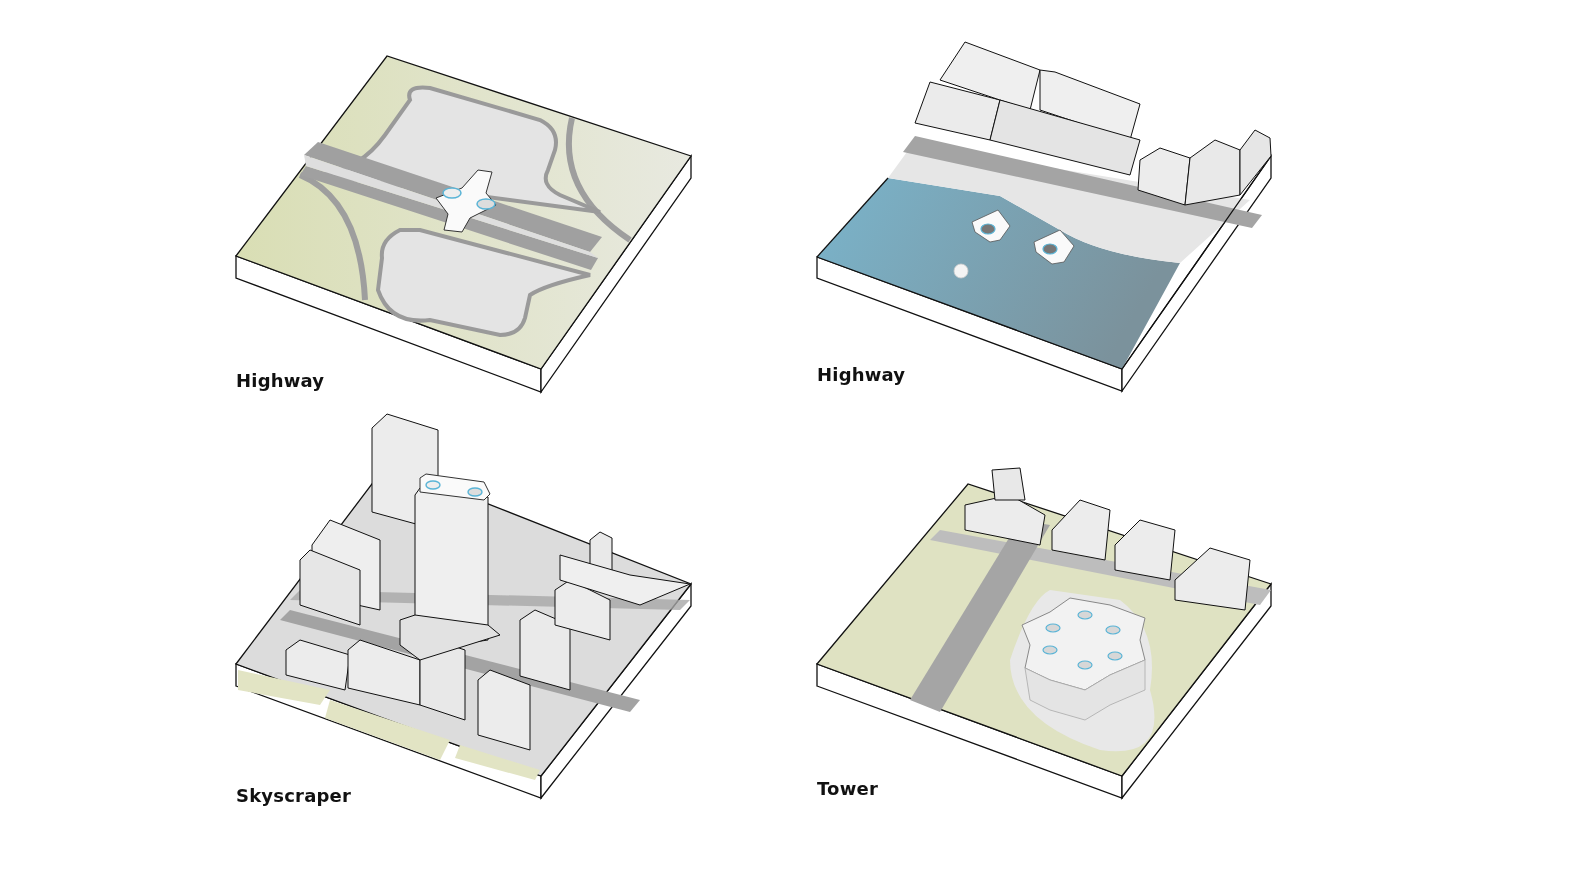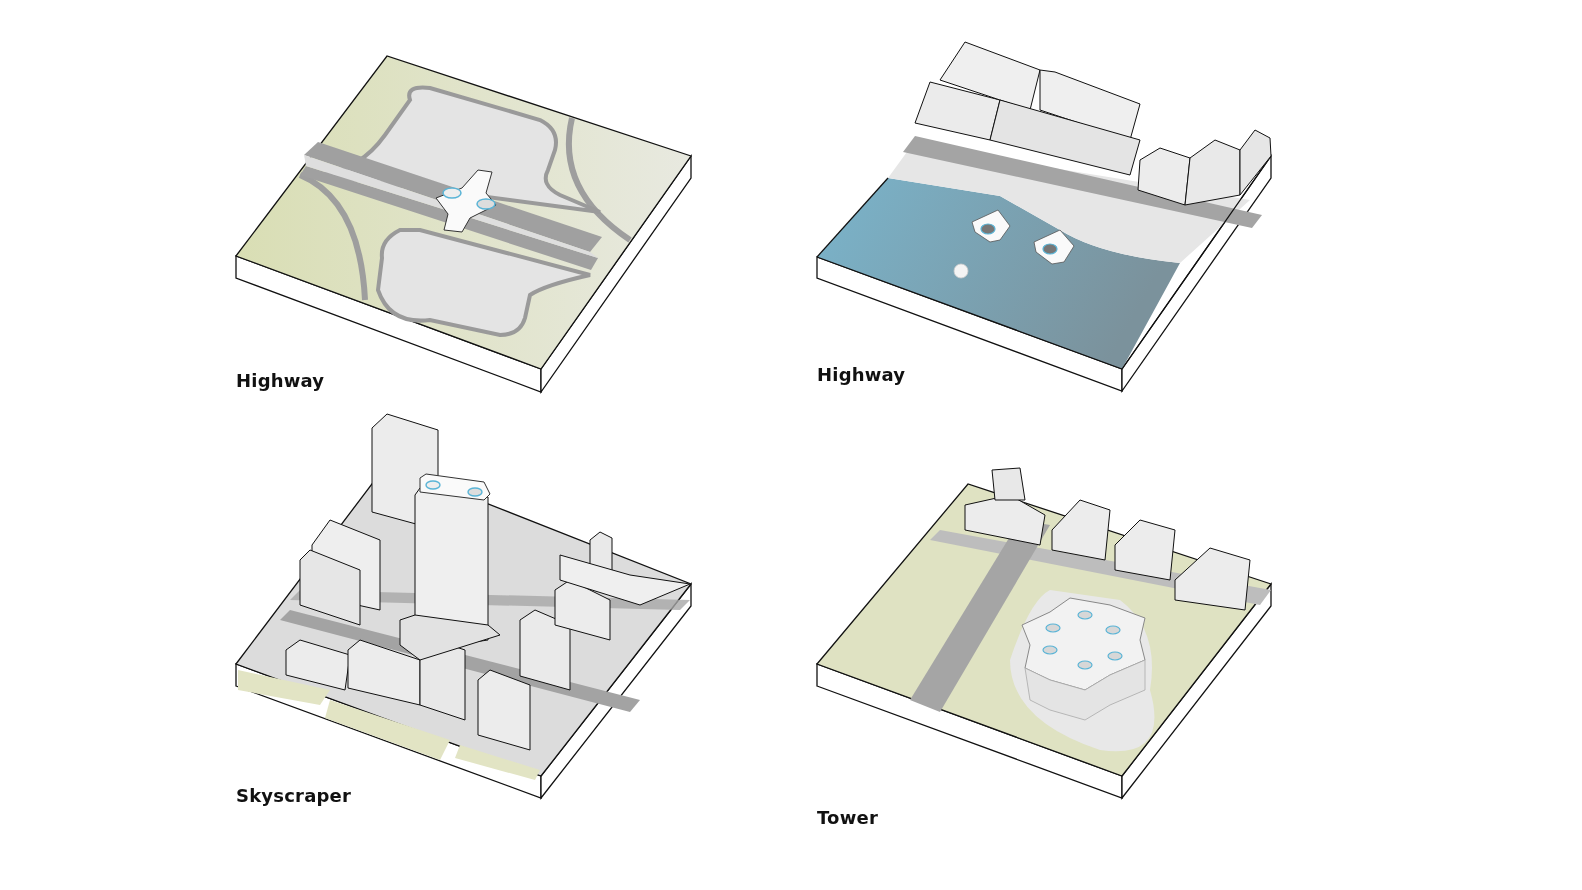--- a/index.html
+++ b/index.html
@@ -143,14 +143,14 @@
     <path d="M1025,668 L1030,700 L1050,710 L1085,720 L1110,705 L1145,690 L1145,660 L1110,675 L1085,690 L1050,680 Z" fill="#e4e4e4" stroke="#aaa" stroke-width="0.8"></path>
     <g fill="#d7d7d7" stroke="#5ab4d6" stroke-width="1.2">
       <ellipse cx="1085" cy="615" rx="7" ry="4"></ellipse>
       <ellipse cx="1053" cy="628" rx="7" ry="4"></ellipse>
       <ellipse cx="1113" cy="630" rx="7" ry="4"></ellipse>
       <ellipse cx="1050" cy="650" rx="7" ry="4"></ellipse>
       <ellipse cx="1115" cy="656" rx="7" ry="4"></ellipse>
       <ellipse cx="1085" cy="665" rx="7" ry="4"></ellipse>
     </g>
   </svg>
-  <div class="label" style="left:817px;top:778px;margin-top:29px;">Tower</div>
+  <div class="label" style="left:817px;top:778px;">Tower</div>
 </div>
 
 </body></html>

